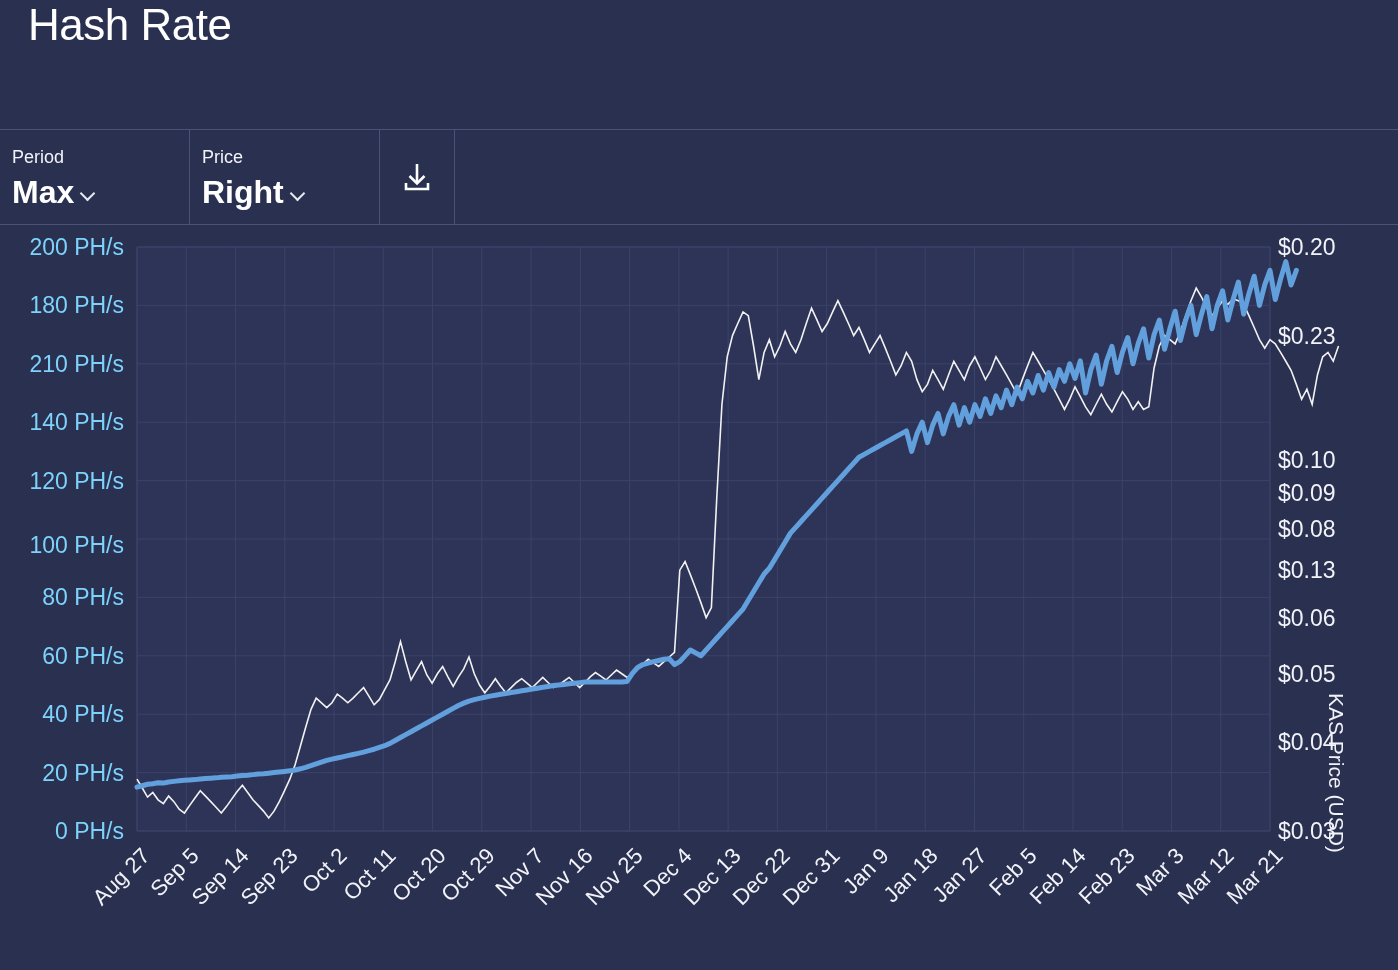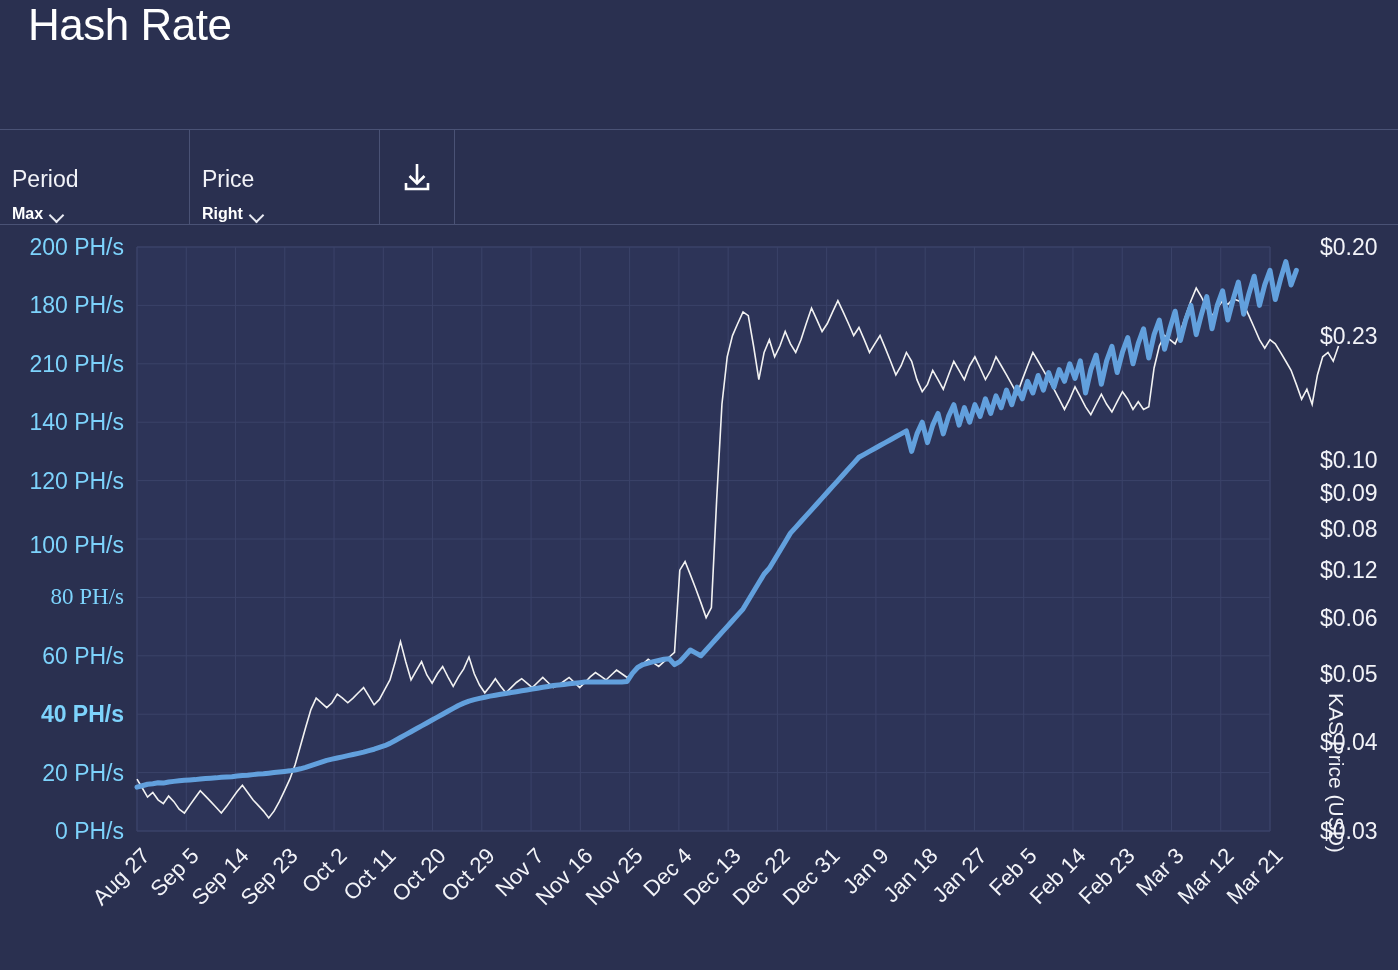--- a/index.html
+++ b/index.html
@@ -27,23 +27,23 @@
     height:94px; display:flex; align-items:stretch;
     border-bottom:1px solid #4a5275;
   }
   .tb-cell {
     box-sizing:border-box;
     border-right:1px solid #4a5275;
     padding:12px 14px 0 12px;
     display:flex; flex-direction:column; justify-content:flex-start;
     min-width:90px;
   }
-  .tb-label { font-size:23px; font-weight:400; color:#f2f3f8; line-height:30px;margin-top:22px; }
+  .tb-label { font-size:18px; font-weight:400; color:#f2f3f8; line-height:30px; }
   .tb-value-row { display:flex; align-items:center; gap:7px; margin-top:5px; }
-  .tb-value { font-size:16px; font-weight:700; color:#ffffff; line-height:30px; }
+  .tb-value { font-size:32px; font-weight:700; color:#ffffff; line-height:30px; }
   .chev { display:inline-block; width:15px; height:9px; position:relative; }
   .chev::before {
     content:""; position:absolute; left:1px; top:0;
     width:9px; height:9px;
     border-right:2.4px solid #e8eaf2;
     border-bottom:2.4px solid #e8eaf2;
     transform:rotate(45deg);
   }
   #tb-period { width:190px; }
   #tb-price  { width:190px; }
@@ -60,21 +60,20 @@
     position:absolute; right:0; text-align:right;
     font-size:23px; color:#7dd3fc; transform:translateY(-50%);
     white-space:nowrap;
   }
   #y-left-axis { position:absolute; left:0; top:0; width:124px; height:746px; }
   #y-right-axis { position:absolute; left:1278px; top:0; width:70px; height:746px; }
   .ylabel-right {
     position:absolute; left:0; text-align:left;
     font-size:23px; color:#f2f3f8; transform:translateY(-50%);
     white-space:nowrap;
-    margin-left:42px;
   }
   #right-axis-title {
     position:absolute; left:1348px; top:468px;
     font-size:21px; color:#f2f3f8; white-space:nowrap;
     transform-origin:0 0; transform:rotate(90deg);
   }
   #x-axis { position:absolute; left:0; top:606px; width:1398px; height:140px; }
   .xtick {
     position:absolute; font-size:22px; color:#f2f3f8;
     white-space:nowrap; transform-origin:100% 0;
@@ -162,36 +161,36 @@
         <line x1="137" y1="22" x2="137" y2="606" stroke="#3b4369" stroke-width="1"></line>
         <line x1="1270" y1="22" x2="1270" y2="606" stroke="#3b4369" stroke-width="1"></line>
       </g>
     <path id="price-path" fill="none" d="M137.00 554.18 L142.27 562.98 L147.54 572.03 L152.81 567.47 L158.08 574.80 L163.35 578.53 L168.62 571.11 L173.89 576.66 L179.16 584.21 L184.43 588.06 L189.70 580.41 L194.97 572.95 L200.24 565.66 L205.51 571.11 L210.78 576.66 L216.05 582.31 L221.32 588.06 L226.59 581.36 L231.86 573.87 L237.13 566.57 L242.40 560.31 L247.67 567.47 L252.93 574.80 L258.20 580.41 L263.47 586.13 L268.74 592.94 L274.01 586.13 L279.28 576.66 L284.55 565.66 L289.82 554.18 L295.09 539.78 L300.36 521.31 L305.63 502.42 L310.90 484.62 L316.17 473.08 L321.44 477.78 L326.71 482.55 L331.98 477.78 L337.25 469.11 L342.52 473.08 L347.79 477.78 L353.06 473.08 L358.33 467.80 L363.60 462.60 L368.87 471.09 L374.14 479.82 L379.41 474.42 L384.68 464.54 L389.95 454.97 L395.22 436.68 L400.49 416.62 L405.76 436.68 L411.03 454.97 L416.30 445.69 L421.57 436.68 L426.84 449.98 L432.11 458.13 L437.38 448.75 L442.65 441.45 L447.92 451.84 L453.19 461.32 L458.46 451.84 L463.73 443.86 L469.00 431.98 L474.27 448.75 L479.53 460.04 L484.80 467.80 L490.07 461.32 L495.34 453.72 L500.61 461.32 L505.88 467.80 L511.15 462.60 L516.42 457.49 L521.69 453.72 L526.96 458.13 L532.23 462.60 L537.50 457.49 L542.77 452.47 L548.04 457.49 L553.31 462.60 L558.58 460.04 L563.85 456.23 L569.12 452.47 L574.39 457.49 L579.66 462.60 L584.93 457.49 L590.20 451.84 L595.47 447.52 L600.74 451.22 L606.01 454.97 L611.28 449.98 L616.55 445.08 L621.82 448.75 L627.09 452.47 L632.36 448.75 L637.63 443.86 L642.90 439.05 L648.17 434.32 L653.44 437.86 L658.71 441.45 L663.98 436.68 L669.25 431.98 L674.52 427.35 L679.79 345.17 L685.06 336.50 L690.33 349.60 L695.60 363.29 L700.87 377.61 L706.13 392.63 L711.40 382.53 L716.67 274.73 L721.94 179.25 L727.21 131.80 L732.48 110.56 L737.75 98.49 L743.02 86.87 L748.29 90.69 L753.56 120.99 L758.83 154.61 L764.10 127.43 L769.37 114.69 L774.64 131.80 L779.91 120.99 L785.18 106.48 L790.45 118.88 L795.72 127.43 L800.99 114.69 L806.26 98.49 L811.53 83.09 L816.80 94.56 L822.07 106.48 L827.34 98.49 L832.61 86.87 L837.88 75.67 L843.15 86.87 L848.42 98.49 L853.69 110.56 L858.96 102.46 L864.23 114.69 L869.50 127.43 L874.77 118.88 L880.04 110.56 L885.31 123.13 L890.58 136.23 L895.85 149.91 L901.12 140.72 L906.39 127.43 L911.66 136.23 L916.93 154.61 L922.20 166.68 L927.47 159.38 L932.73 145.28 L938.00 154.61 L943.27 164.23 L948.54 149.91 L953.81 136.23 L959.08 145.28 L964.35 154.61 L969.62 140.72 L974.89 131.80 L980.16 142.99 L985.43 154.61 L990.70 145.28 L995.97 131.80 L1001.24 140.72 L1006.51 149.91 L1011.78 159.38 L1017.05 169.16 L1022.32 154.61 L1027.59 140.72 L1032.86 127.43 L1038.13 136.23 L1043.40 145.28 L1048.67 154.61 L1053.94 164.23 L1059.21 174.16 L1064.48 184.42 L1069.75 174.16 L1075.02 161.80 L1080.29 171.65 L1085.56 181.83 L1090.83 189.69 L1096.10 179.25 L1101.37 169.16 L1106.64 179.25 L1111.91 187.04 L1117.18 176.70 L1122.45 166.68 L1127.72 174.16 L1132.99 184.42 L1138.26 176.70 L1143.53 184.42 L1148.80 181.83 L1154.07 142.99 L1159.33 120.99 L1164.60 110.56 L1169.87 114.69 L1175.14 118.88 L1180.41 106.48 L1185.68 90.69 L1190.95 75.67 L1196.22 63.11 L1201.49 72.03 L1206.76 83.09 L1212.03 90.69 L1217.30 83.09 L1222.57 75.67 L1227.84 79.36 L1233.11 73.85 L1238.38 75.67 L1243.65 79.36 L1248.92 90.69 L1254.19 102.46 L1259.46 114.69 L1264.73 123.13 L1270.00 114.69 L1275.27 118.88 L1280.54 127.43 L1285.81 136.23 L1291.08 145.28 L1296.35 159.38 L1301.62 174.16 L1306.89 164.23 L1312.16 179.25 L1317.43 149.91 L1322.70 131.80 L1327.97 127.43 L1333.24 136.23 L1338.51 120.99" stroke="#f2f2f2" stroke-width="1.6"></path>
     <path id="hash-path" fill="none" stroke-linejoin="round" stroke-linecap="round" d="M137.00 562.20 L142.27 560.74 L147.54 559.28 L152.81 558.70 L158.08 557.82 L163.35 558.11 L168.62 556.94 L173.89 556.36 L179.16 555.78 L184.43 555.19 L189.70 554.90 L194.97 554.61 L200.24 554.02 L205.51 553.44 L210.78 553.15 L216.05 552.86 L221.32 552.27 L226.59 551.98 L231.86 551.69 L237.13 551.10 L242.40 550.52 L247.67 550.23 L252.93 549.64 L258.20 549.06 L263.47 548.77 L268.74 548.18 L274.01 547.60 L279.28 547.02 L284.55 546.43 L289.82 545.85 L295.09 544.97 L300.36 543.80 L305.63 542.34 L310.90 540.59 L316.17 538.84 L321.44 537.09 L326.71 535.34 L331.98 534.17 L337.25 533.00 L342.52 531.83 L347.79 530.66 L353.06 529.50 L358.33 528.33 L363.60 527.16 L368.87 525.70 L374.14 524.24 L379.41 522.49 L384.68 520.74 L389.95 518.40 L395.22 515.48 L400.49 512.56 L405.76 509.64 L411.03 506.72 L416.30 503.80 L421.57 500.88 L426.84 497.96 L432.11 495.04 L437.38 492.12 L442.65 489.20 L447.92 486.28 L453.19 483.36 L458.46 480.44 L463.73 478.10 L469.00 476.06 L474.27 474.60 L479.53 473.43 L484.80 472.26 L490.07 471.10 L495.34 470.22 L500.61 469.34 L505.88 468.47 L511.15 467.59 L516.42 466.72 L521.69 465.84 L526.96 464.96 L532.23 464.09 L537.50 463.21 L542.77 462.34 L548.04 461.46 L553.31 460.58 L558.58 460.00 L563.85 459.42 L569.12 458.83 L574.39 458.25 L579.66 457.66 L584.93 457.08 L590.20 457.08 L595.47 457.08 L600.74 457.08 L606.01 457.08 L611.28 457.08 L616.55 457.08 L621.82 457.08 L627.09 456.50 L632.36 448.32 L637.63 442.48 L642.90 439.56 L648.17 438.10 L653.44 436.64 L658.71 435.47 L663.98 434.30 L669.25 433.72 L674.52 439.56 L679.79 436.64 L685.06 430.80 L690.33 424.96 L695.60 427.88 L700.87 430.80 L706.13 424.96 L711.40 419.12 L716.67 413.28 L721.94 407.44 L727.21 401.60 L732.48 395.76 L737.75 389.92 L743.02 384.08 L748.29 375.32 L753.56 366.56 L758.83 357.80 L764.10 349.04 L769.37 343.20 L774.64 334.44 L779.91 325.68 L785.18 316.92 L790.45 308.16 L795.72 302.32 L800.99 296.48 L806.26 290.64 L811.53 284.80 L816.80 278.96 L822.07 273.12 L827.34 267.28 L832.61 261.44 L837.88 255.60 L843.15 249.76 L848.42 243.92 L853.69 238.08 L858.96 232.24 L864.23 229.32 L869.50 226.40 L874.77 223.48 L880.04 220.56 L885.31 217.64 L890.58 214.72 L895.85 211.80 L901.12 208.88 L906.39 205.96 L911.66 226.40 L916.93 208.88 L922.20 197.20 L927.47 217.64 L932.73 200.12 L938.00 188.44 L943.27 208.88 L948.54 191.36 L953.81 179.68 L959.08 200.12 L964.35 182.60 L969.62 197.20 L974.89 179.68 L980.16 191.36 L985.43 173.84 L990.70 188.44 L995.97 170.92 L1001.24 182.60 L1006.51 165.08 L1011.78 179.68 L1017.05 162.16 L1022.32 173.84 L1027.59 156.32 L1032.86 168.00 L1038.13 150.48 L1043.40 165.08 L1048.67 147.56 L1053.94 162.16 L1059.21 144.64 L1064.48 156.32 L1069.75 138.80 L1075.02 153.40 L1080.29 135.88 L1085.56 168.00 L1090.83 144.64 L1096.10 130.04 L1101.37 159.24 L1106.64 135.88 L1111.91 121.28 L1117.18 147.56 L1122.45 127.12 L1127.72 112.52 L1132.99 138.80 L1138.26 118.36 L1143.53 103.76 L1148.80 132.96 L1154.07 109.60 L1159.33 95.00 L1164.60 124.20 L1169.87 103.76 L1175.14 86.24 L1180.41 115.44 L1185.68 95.00 L1190.95 80.40 L1196.22 109.60 L1201.49 89.16 L1206.76 71.64 L1212.03 103.76 L1217.30 80.40 L1222.57 65.80 L1227.84 95.00 L1233.11 74.56 L1238.38 57.04 L1243.65 89.16 L1248.92 68.72 L1254.19 51.20 L1259.46 80.40 L1264.73 59.96 L1270.00 45.36 L1275.27 74.56 L1280.54 54.12 L1285.81 36.60 L1291.08 59.96 L1296.35 45.36" stroke="#62a0dd" stroke-width="5"></path>
   </svg>
 
   <div id="y-left-axis">
       <div class="ylabel-left" style="top: 606px;">0 PH/s</div>
       <div class="ylabel-left" style="top: 547.6px;">20 PH/s</div>
-      <div class="ylabel-left" style="top: 489.2px; font-weight: bold;">40 PH/s</div>
+      <div class="ylabel-left" style="top: 489.2px;">40 PH/s</div>
       <div class="ylabel-left" style="top: 430.8px;">60 PH/s</div>
-      <div class="ylabel-left" style="top: 372.4px; font-family: Liberation Serif, serif;">80 PH/s</div>
+      <div class="ylabel-left" style="top: 372.4px;">80 PH/s</div>
       <div class="ylabel-left" style="top: 320px;">100 PH/s</div>
       <div class="ylabel-left" style="top: 255.6px;">120 PH/s</div>
       <div class="ylabel-left" style="top: 197.2px;">140 PH/s</div>
       <div class="ylabel-left" style="top: 138.8px;">210 PH/s</div>
       <div class="ylabel-left" style="top: 80.4px;">180 PH/s</div>
       <div class="ylabel-left" style="top: 22px;">200 PH/s</div>
     </div>
   <div id="y-right-axis">
       <div class="ylabel-right" style="top: 606px;">$0.03</div>
       <div class="ylabel-right" style="top: 517.441px;">$0.04</div>
       <div class="ylabel-right" style="top: 448.75px;">$0.05</div>
       <div class="ylabel-right" style="top: 392.625px;">$0.06</div>
-      <div class="ylabel-right" style="top: 345.172px;">$0.12</div>
+      <div class="ylabel-right" style="top: 345.172px;">$0.13</div>
       <div class="ylabel-right" style="top: 304.066px;">$0.08</div>
       <div class="ylabel-right" style="top: 267.809px;">$0.09</div>
       <div class="ylabel-right" style="top: 235.375px;">$0.10</div>
       <div class="ylabel-right" style="top: 110.559px;">$0.23</div>
       <div class="ylabel-right" style="top: 22px;">$0.20</div>
     </div>
   <div id="right-axis-title">KAS Price (USD)</div>
   <div id="x-axis">
       <div class="xtick" style="left: -63px; top: 12px; width: 200px;">Aug 27</div>
       <div class="xtick" style="left: -13.7391px; top: 12px; width: 200px;">Sep 5</div>

